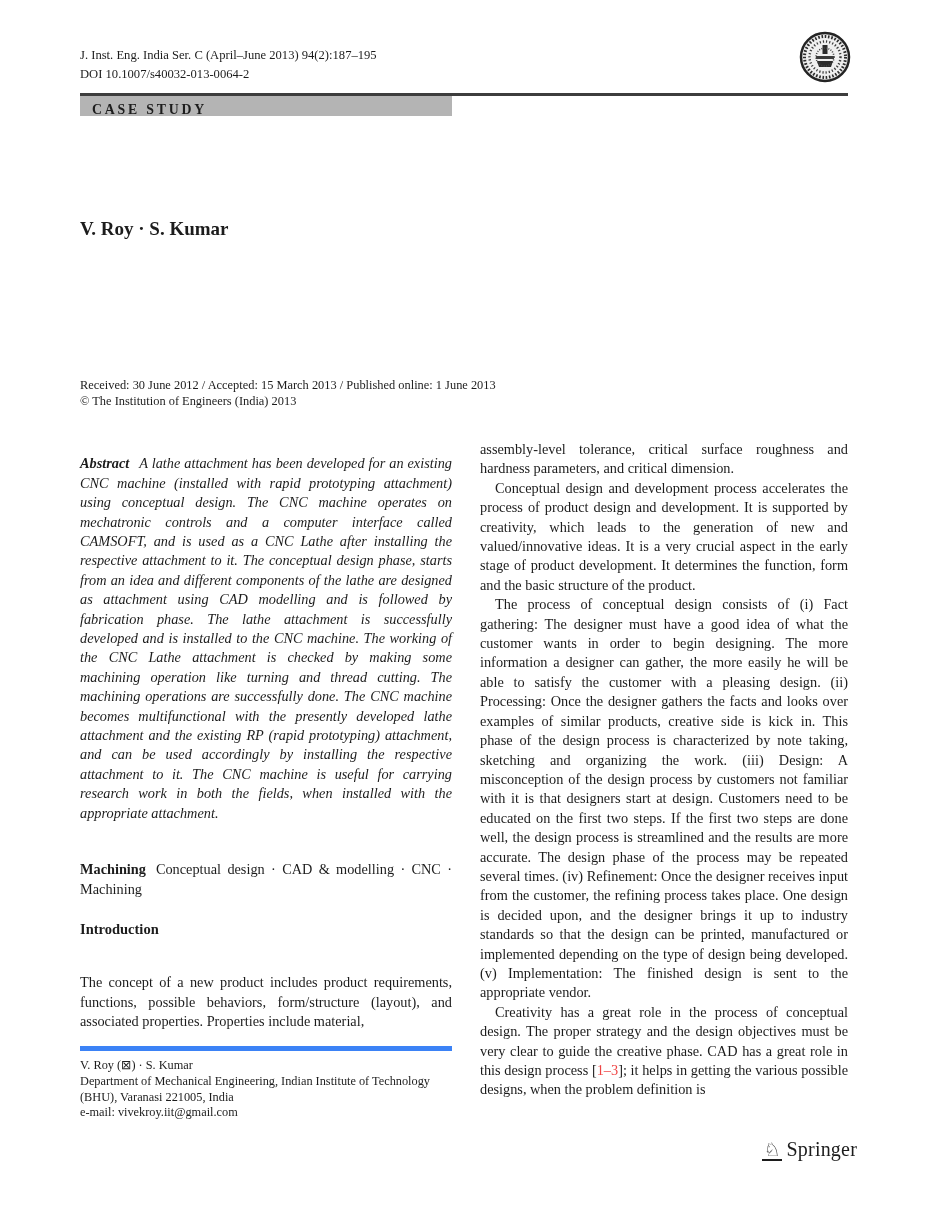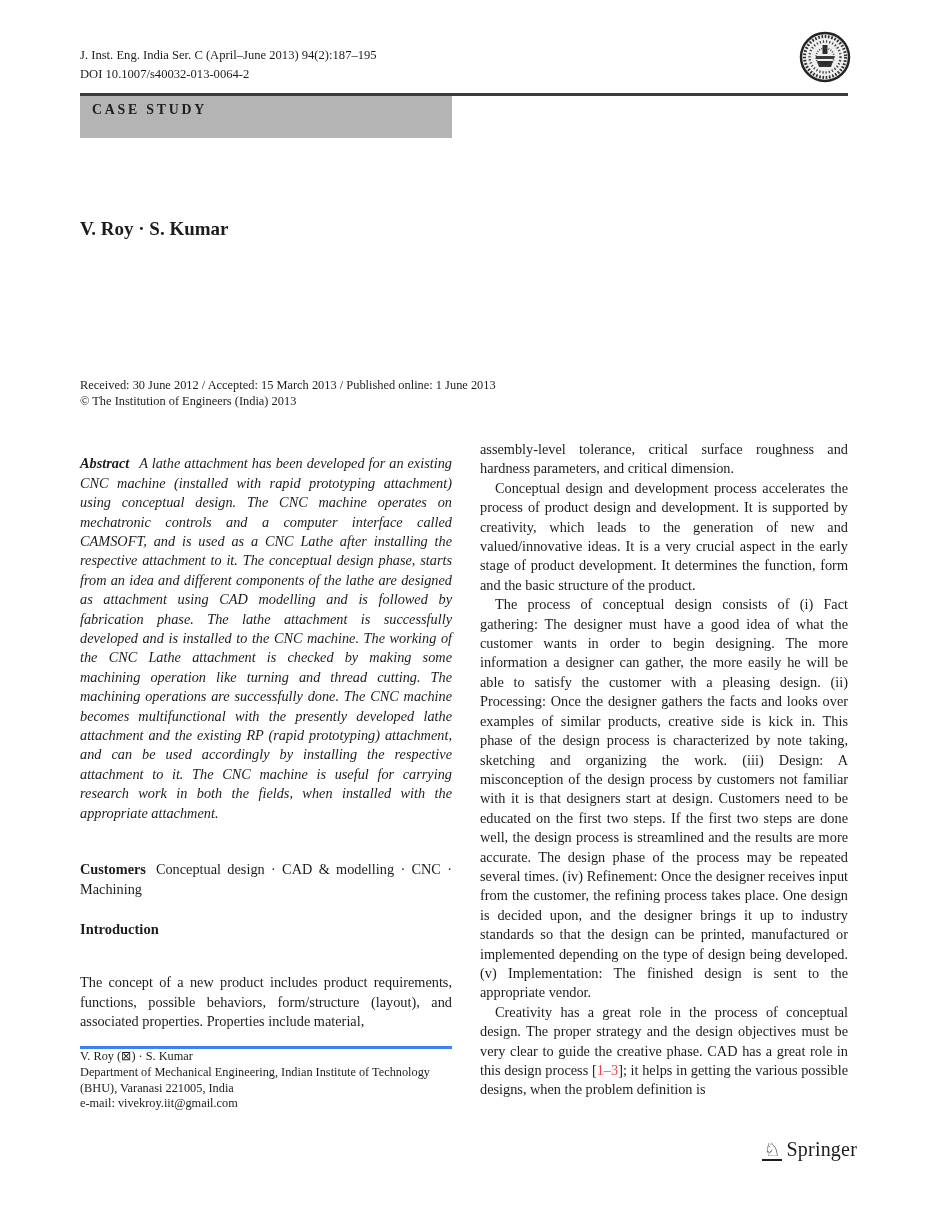--- a/index.html
+++ b/index.html
@@ -12,21 +12,21 @@
     overflow:hidden;
     margin:0 auto;
   }
   .abs{position:absolute;}
   
   .jline{left:80px;top:48px;font-size:12.6px;line-height:15px;}
   .doi{left:80px;top:67px;font-size:12.6px;line-height:15px;}
   .seal{left:799px;top:31px;width:52px;height:52px;}
   .toprule{left:80px;top:93px;width:768px;height:3px;background:#3d3d3d;}
   .banner{
-    left:80px;top:96px;width:372px;height:42px;
+    left:80px;top:96px;width:372px;height:20px;
     background:#b4b4b4;
     font-size:13.8px;letter-spacing:2.8px;font-weight:600;
     line-height:28px;padding-left:12px;box-sizing:border-box;
     color:#1d1d1d;
   }
   
   .title{left:80px;top:160px;width:760px;font-size:23px;font-weight:bold;margin:0;line-height:28px;}
   .authors{left:80px;top:218px;font-size:19px;font-weight:bold;}
   .dates{left:80px;top:378px;font-size:12.4px;line-height:15.5px;}
   .copyright{left:80px;top:394px;font-size:12.4px;line-height:15.5px;}
@@ -42,22 +42,22 @@
   .ind{text-indent:15px;}
   .b{font-weight:bold;margin-right:10px;}
   .abstract-block{top:440px;font-style:italic;}
   .keywords-block{top:846px;}
   .intro-heading{top:921px;font-size:14.5px;font-weight:bold;}
   .intro-para{top:959px;}
   .cite{color:#ef4444;text-decoration:none;cursor:pointer;}
   
   .footnote{
     top:1046px;
-    border-top:3px solid #3b82f6;
-    padding-top:0;
+    border-top:5px solid #3b82f6;
+    padding-top:7px;
     font-size:12.3px;line-height:15.8px;
   }
   .footnote div{margin:0;}
   
   .springer{
     top:1138px;right:68px;left:auto;
     display:flex;align-items:center;gap:5px;
   }
   .knight{
     font-family:"DejaVu Sans", sans-serif;
@@ -97,21 +97,21 @@
   <div class="abs authors">V. Roy · S. Kumar</div>
 
   <div class="abs dates">Received: 30 June 2012 / Accepted: 15 March 2013 / Published online: 1 June 2013</div>
   <div class="abs copyright">© The Institution of Engineers (India) 2013</div>
 
   <p class="abs bodytext leftw abstract-block">
     <span class="b">Abstract</span><span>A lathe attachment has been developed for an existing CNC machine (installed with rapid prototyping attachment) using conceptual design. The CNC machine operates on mechatronic controls and a computer interface called CAMSOFT, and is used as a CNC Lathe after installing the respective attachment to it. The conceptual design phase, starts from an idea and different components of the lathe are designed as attachment using CAD modelling and is followed by fabrication phase. The lathe attachment is successfully developed and is installed to the CNC machine. The working of the CNC Lathe attachment is checked by making some machining operation like turning and thread cutting. The machining operations are successfully done. The CNC machine becomes multifunctional with the presently developed lathe attachment and the existing RP (rapid prototyping) attachment, and can be used accordingly by installing the respective attachment to it. The CNC machine is useful for carrying research work in both the fields, when installed with the appropriate attachment.</span>
   </p>
 
   <p class="abs bodytext leftw keywords-block">
-    <span class="b">Customers</span><span>Conceptual design · CAD &amp; modelling · CNC · Machining</span>
+    <span class="b">Machining</span><span>Conceptual design · CAD &amp; modelling · CNC · Machining</span>
   </p>
 
   <div class="abs leftw intro-heading">Introduction</div>
 
   <p class="abs bodytext leftw intro-para">The concept of a new product includes product requirements, functions, possible behaviors, form/structure (layout), and associated properties. Properties include material,</p>
 
   <div class="abs leftw footnote">
     <div>V. Roy (⊠) · S. Kumar</div>
     <div>Department of Mechanical Engineering, Indian Institute of Technology (BHU), Varanasi 221005, India</div>
     <div>e-mail: vivekroy.iit@gmail.com</div>

